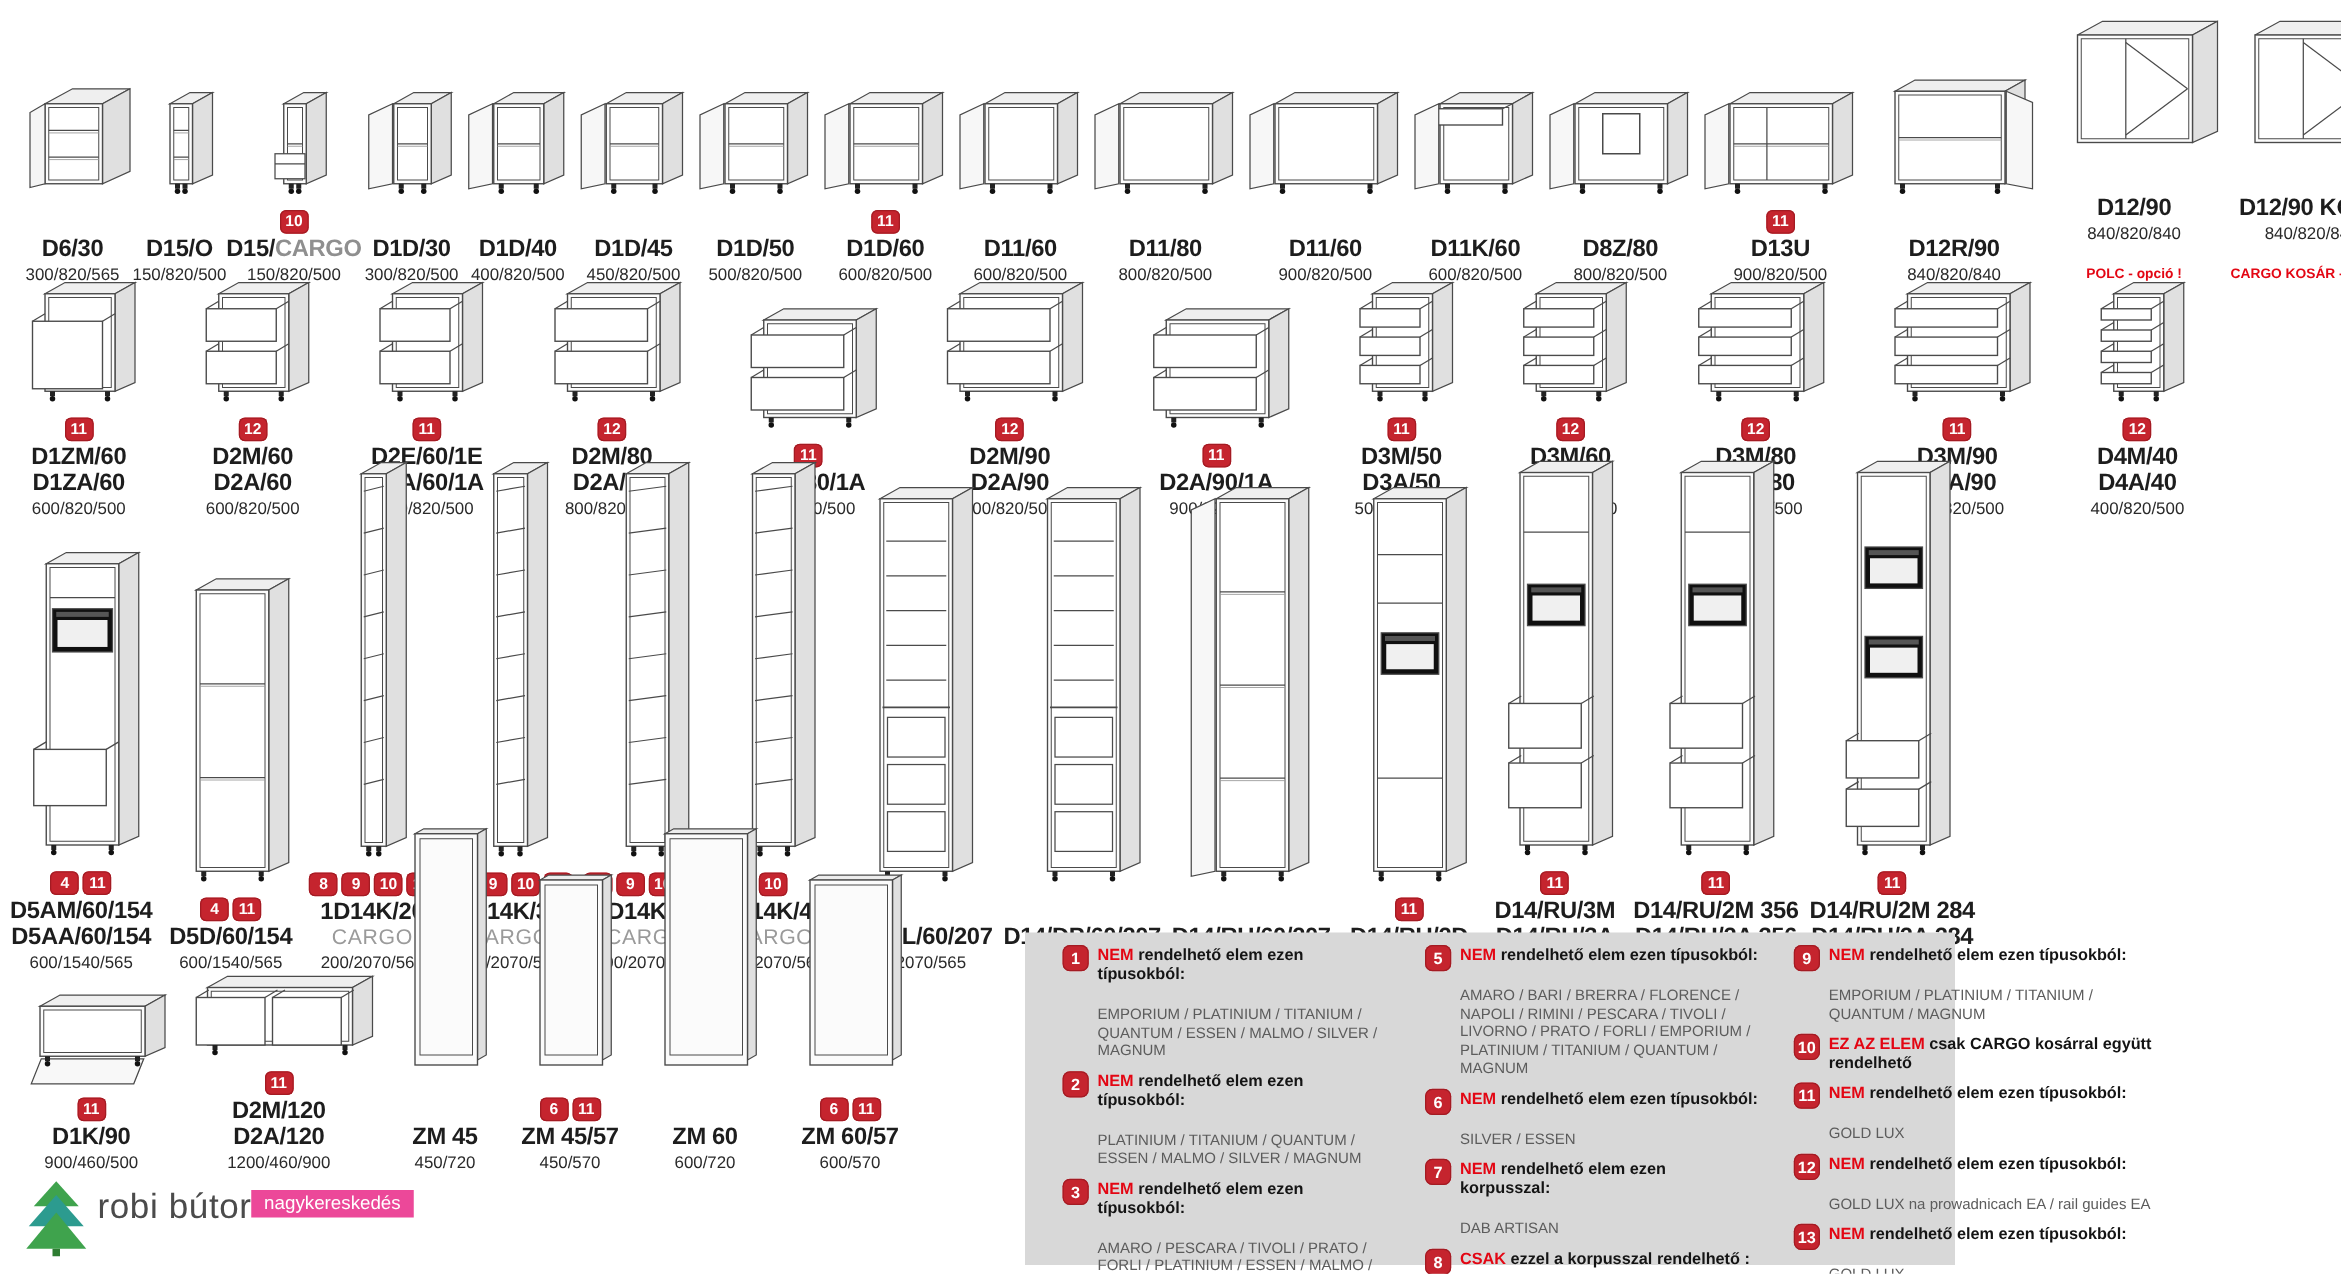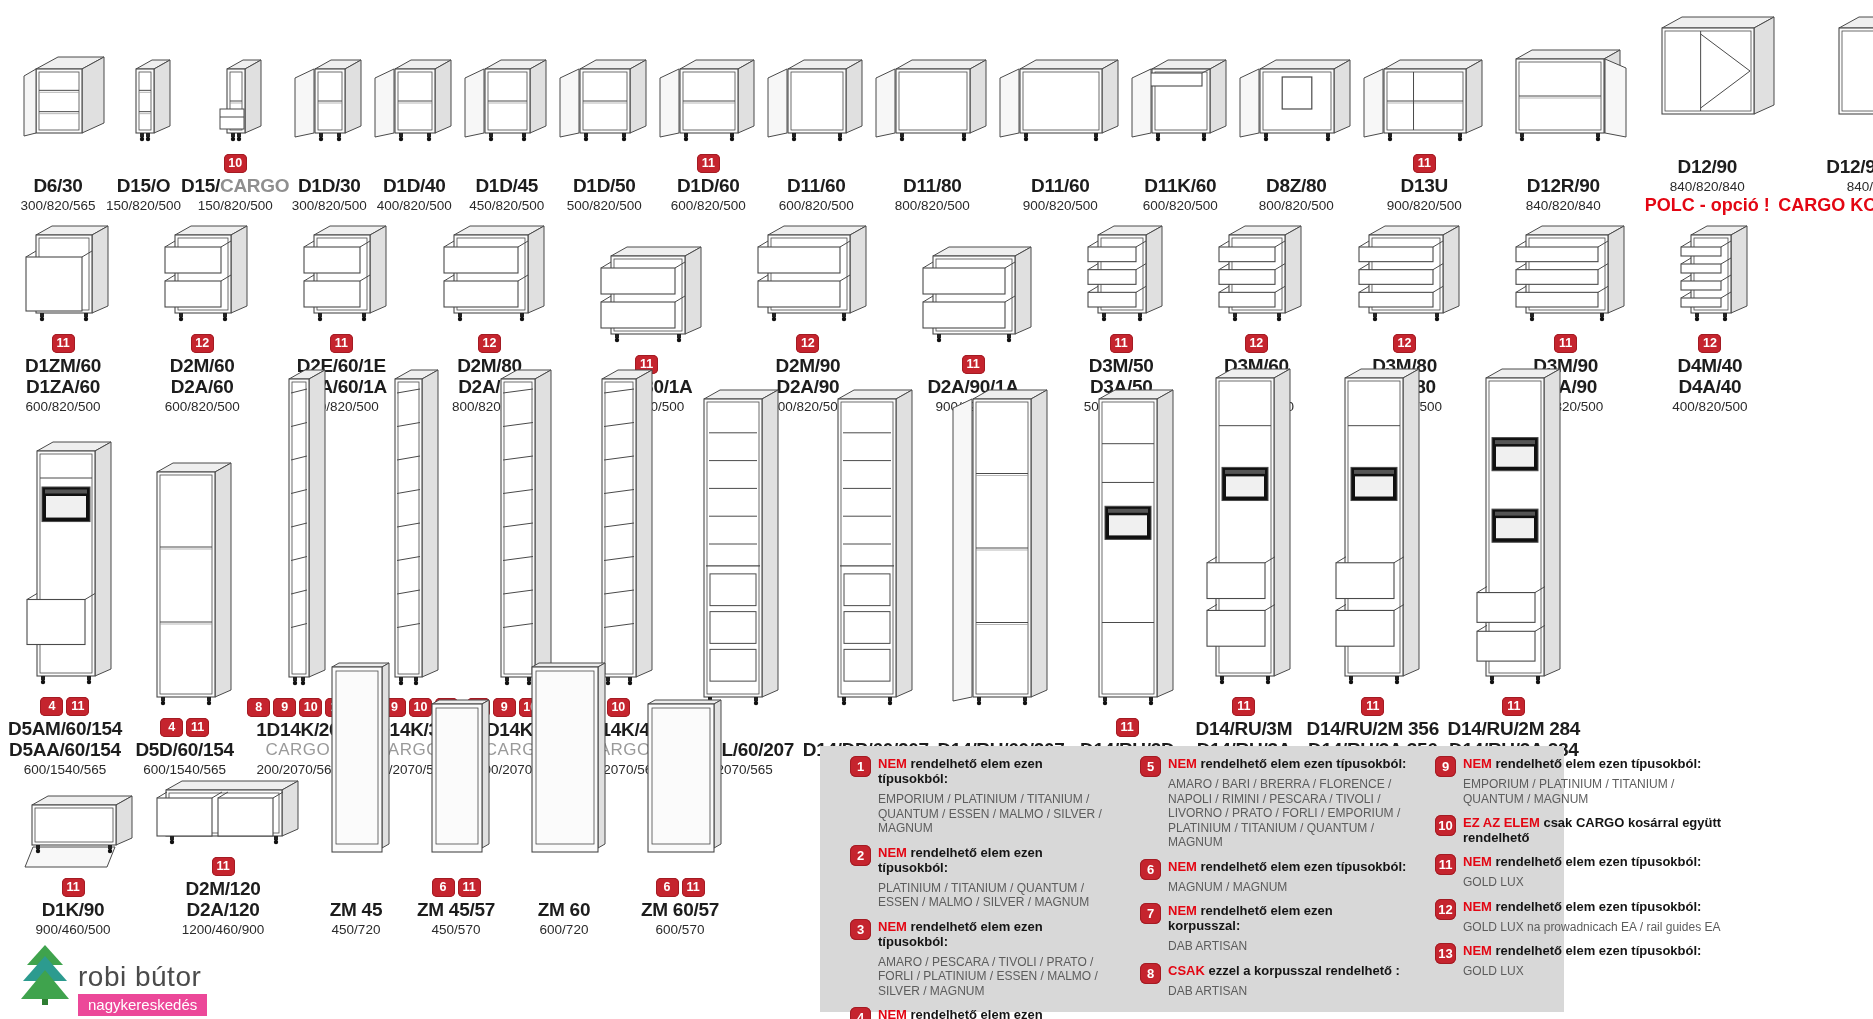--- a/index.html
+++ b/index.html
@@ -20,40 +20,40 @@
   #row4 .draw{height:212px;}
 
   .badges{height:24px;display:flex;gap:3px;align-items:center;justify-content:center;margin-top:2px;}
   .badge{display:inline-block;min-width:19px;height:19px;border-radius:5px;background:#c5242e;
          color:#fff;font-weight:bold;font-size:12.5px;line-height:19px;text-align:center;padding:0 2px;
          box-shadow:inset 0 0 0 1px #a31b23;}
   .pname{font-size:19px;font-weight:bold;color:#1d1d1d;line-height:21px;white-space:nowrap;letter-spacing:-0.3px;}
   .pname .muted-inline{color:#8f8f8f;font-weight:bold;}
   .muted-line{font-size:17px;color:#9a9a9a;line-height:20px;letter-spacing:0.5px;}
   .dims{font-size:13.5px;color:#2a2a2a;line-height:17px;margin-top:1px;white-space:nowrap;}
-  .note{font-size:18px;font-weight:bold;color:#e30613;line-height:18px;margin-top:1px;white-space:nowrap;}
+  .note{font-size:11px;font-weight:bold;color:#e30613;line-height:18px;margin-top:15px;white-space:nowrap;}
 
   
   .legend{position:absolute;left:820px;top:746px;width:744px;height:266px;background:#d8d8d8;}
   .lcol{position:absolute;top:10px;}
   #lcol1{left:30px;width:252px;}
   #lcol2{left:320px;width:268px;}
   #lcol3{left:615px;width:300px;}
   .litem{display:flex;margin-bottom:9px;}
   .lbadge{flex:0 0 auto;width:21px;height:21px;border-radius:6px;background:#c5242e;color:#fff;
           font-weight:bold;font-size:13px;line-height:21px;text-align:center;margin-right:7px;
           box-shadow:inset 0 0 0 1px #a31b23;}
   .ltext{flex:1 1 auto;}
   .lhead{font-size:13px;font-weight:bold;color:#141414;line-height:15px;}
   .lhead .red{color:#e30613;}
-  .lbody{font-size:12px;color:#5c5c5c;line-height:14.5px;margin-top:6px;}
+  .lbody{font-size:12px;color:#5c5c5c;line-height:14.5px;margin-top:18px;}
 
   
   .logo{position:absolute;left:20px;top:944px;display:flex;align-items:flex-start;gap:8px;}
-  .logo-text{display:flex;flex-direction:column;align-items:flex-start;margin-top:18px;}
+  .logo-text{display:flex;flex-direction:row;align-items:flex-start;margin-top:6px;}
   .logo-title{font-size:28px;color:#4b4b4b;line-height:30px;letter-spacing:0.5px;}
   .logo-sub{margin-top:2px;background:#ec4899;color:#ffffff;font-size:15px;line-height:22px;padding:0 10px;}
 </style>
 </head>
 <body>
 
 <div class="page">
   <div class="row" id="row1">
       <div class="cell">
         <div class="draw">
@@ -1228,21 +1228,21 @@
           <span class="lbadge">5</span>
           <div class="ltext">
             <div class="lhead"><b class="red">NEM</b> rendelhető elem ezen típusokból:</div>
             <div class="lbody">AMARO / BARI / BRERRA / FLORENCE / NAPOLI / RIMINI / PESCARA / TIVOLI / LIVORNO / PRATO / FORLI / EMPORIUM / PLATINIUM / TITANIUM / QUANTUM / MAGNUM</div>
           </div>
         </div>
         <div class="litem">
           <span class="lbadge">6</span>
           <div class="ltext">
             <div class="lhead"><b class="red">NEM</b> rendelhető elem ezen típusokból:</div>
-            <div class="lbody">MAGNUM / MAGNUM</div>
+            <div class="lbody">SILVER / ESSEN</div>
           </div>
         </div>
         <div class="litem">
           <span class="lbadge">7</span>
           <div class="ltext">
             <div class="lhead"><b class="red">NEM</b> rendelhető elem ezen korpusszal:</div>
             <div class="lbody">DAB ARTISAN</div>
           </div>
         </div>
         <div class="litem">

